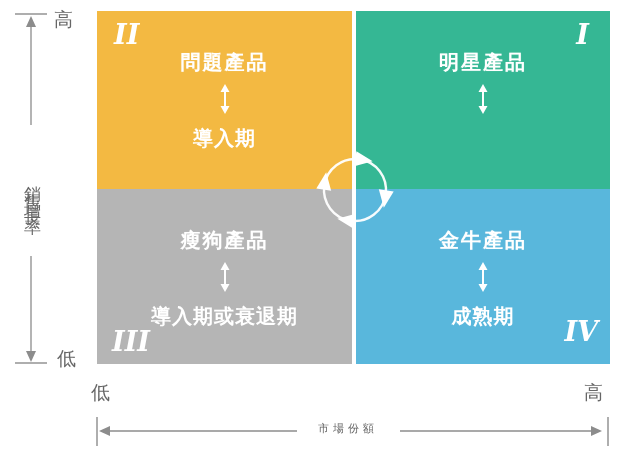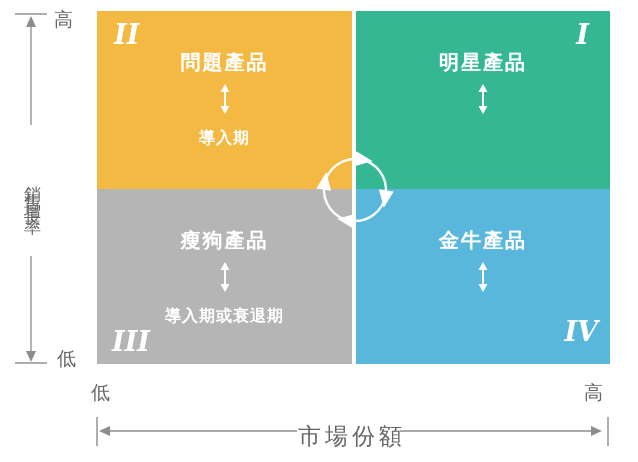--- a/index.html
+++ b/index.html
@@ -36,21 +36,21 @@
   .quad.q-cow      { background: #59b7dc; }
   .quad-title {
     font-size: 20px;
     line-height: 26px;
     font-weight: bold;
     letter-spacing: 2px;
     white-space: nowrap;
     text-shadow: 0 0 1px rgba(255,255,255,.35);
   }
   .phase {
-    font-size: 16px;
+    font-size: 20px;
     line-height: 24px;
     font-weight: bold;
     letter-spacing: 1px;
     margin-top: 12px;
     white-space: nowrap;
   }
   .ud-arrow { margin-top: 9px; }
   .numeral {
     position: absolute;
     font-size: 27px;
@@ -90,21 +90,21 @@
     font-size: 17px;
     color: #666666;
     text-align: center;
   }
   #x-axis-title {
     position: absolute;
     left: 298px; top: 421px;
     width: 100px;
     text-align: center;
     letter-spacing: 4px;
-    font-size: 23px;
+    font-size: 11px;
     color: #666666;
     white-space: nowrap;
   }
 </style>
 </head>
 <body>
 
 <div id="stage">
 
   <svg id="y-axis-svg" class="axis-svg" viewBox="0 0 90 380" xmlns="http://www.w3.org/2000/svg">
@@ -166,20 +166,21 @@
     </div>
 
     <div class="quad q-cow">
       <div class="numeral num-br">IV</div>
       <div class="quad-title">金牛產品</div>
       <svg class="ud-arrow" width="12" height="30" viewBox="0 0 12 30" xmlns="http://www.w3.org/2000/svg">
         <line x1="6" y1="6" x2="6" y2="24" stroke="#ffffff" stroke-width="2"></line>
         <polygon points="6,0 1.5,8 10.5,8" fill="#ffffff"></polygon>
         <polygon points="6,30 1.5,22 10.5,22" fill="#ffffff"></polygon>
       </svg>
+      <div class="phase">成熟期</div>
     </div>
 
   </div>
 
   <svg id="cycle" viewBox="0 0 80 80" xmlns="http://www.w3.org/2000/svg">
     <g transform="rotate(8,40,40)">
       <circle cx="40" cy="40" r="31" fill="none" stroke="#ffffff" stroke-width="2.4" opacity="0.95"></circle>
       <g fill="#ffffff">
         <polygon points="36,1.5 36,16.5 53.5,9"></polygon>
         <polygon points="78.5,36 63.5,36 71,53.5" transform="rotate(0,40,40)"></polygon>

